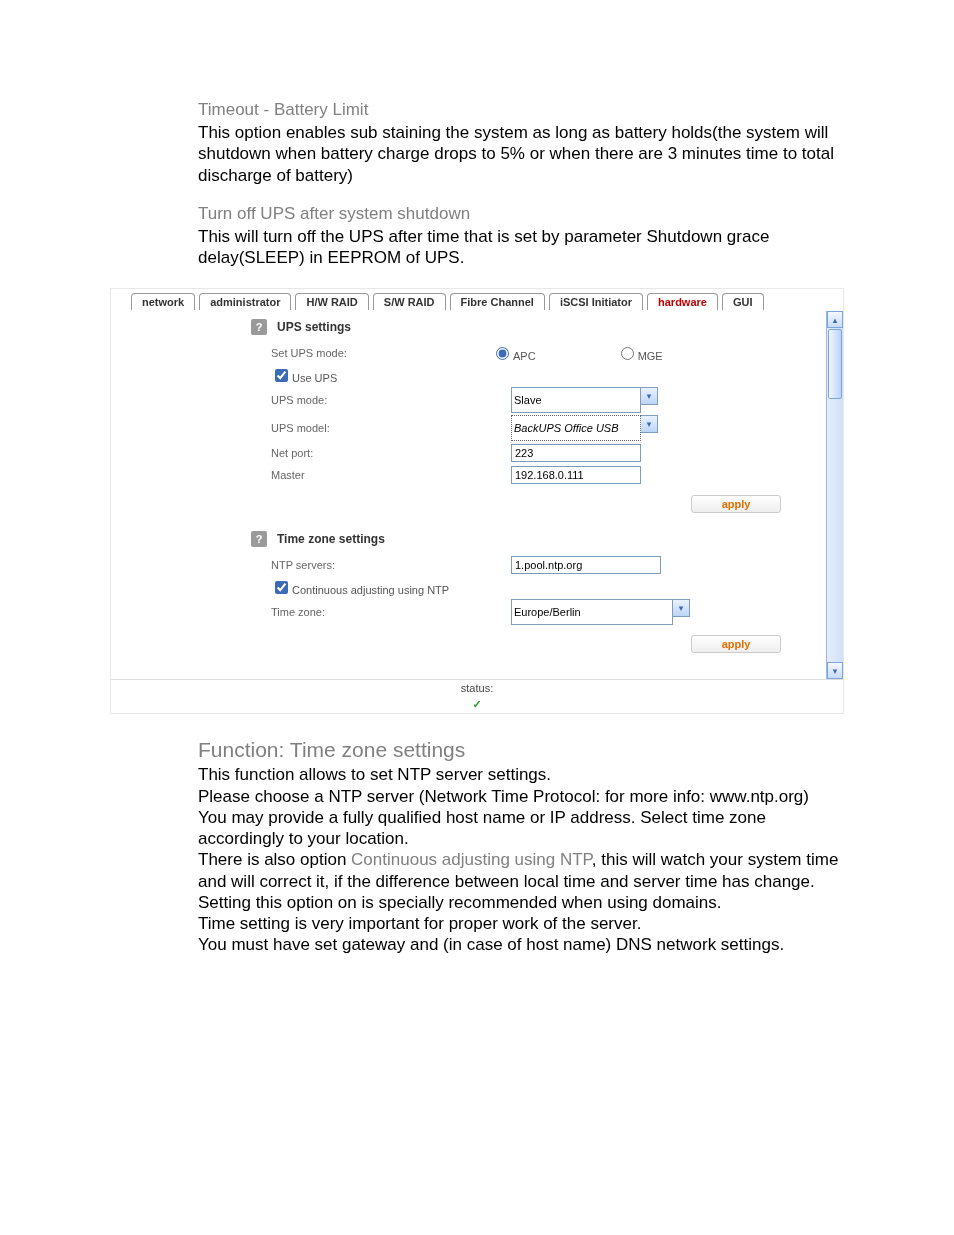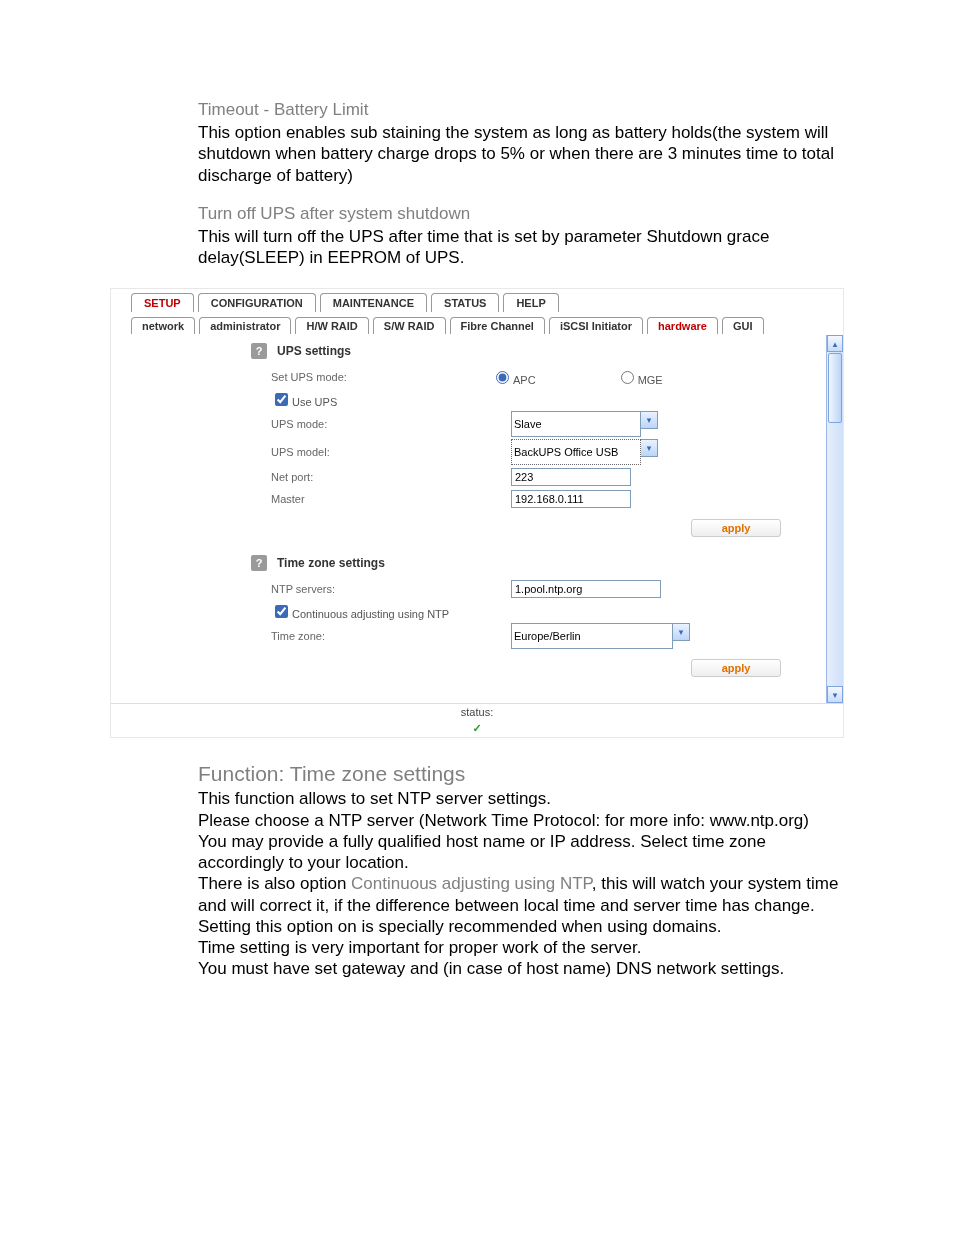--- a/index.html
+++ b/index.html
@@ -136,21 +136,21 @@
   input[type=checkbox],input[type=radio]{
     accent-color:#3b6ab8;
     margin-right:4px;
   }
   .txt{
     border:1px solid #7f9db9;
     height:18px;
     padding:0 3px;
     font-size:11px;
     font-family:inherit;
-    width:120px;
+    width:130px;
     background:#fff;
   }
   .sel-wrap{
     display:flex;
   }
   .sel{
     border:1px solid #7f9db9;
     height:18px;
     font-size:11px;
     width:130px;
@@ -160,21 +160,21 @@
   .sel-btn{
     width:17px;height:18px;
     border:1px solid #7f9db9;
     border-left:none;
     background:linear-gradient(#eaf2ff,#bcd5f8);
     display:flex;align-items:center;justify-content:center;
     color:#3b6ab8;
     font-size:9px;
   }
   .sel.wide{width:162px;}
-  .dotted{border:1px dotted #666;}
+  .dotted{border:1px dotted #666;font-style:italic;}
   .apply{
     display:block;
     margin:10px 0 0 auto;
     width:90px;
     text-align:center;
     color:#e07000;
     font-weight:bold;
     font-size:11px;
     border:1px solid #ccc;
     background:linear-gradient(#fff,#eee);
@@ -197,27 +197,20 @@
 
 <div class="page">
 
   <p class="sec-head">Timeout - Battery Limit</p>
   <p class="sec-body">This option enables sub staining the system as long as battery holds(the system will shutdown when battery charge drops to 5% or when there are 3 minutes time to total discharge of battery)</p>
 
   <p class="sec-head">Turn off UPS after system shutdown</p>
   <p class="sec-body">This will turn off the UPS after time that is set by parameter Shutdown grace delay(SLEEP) in EEPROM of UPS.</p>
 
   <div class="app">
-    <div class="tabrow">
-      <div class="tab active">SETUP</div>
-      <div class="tab">CONFIGURATION</div>
-      <div class="tab">MAINTENANCE</div>
-      <div class="tab">STATUS</div>
-      <div class="tab">HELP</div>
-    </div>
     <div class="tabrow sub">
       <div class="subtab">network</div>
       <div class="subtab">administrator</div>
       <div class="subtab">H/W RAID</div>
       <div class="subtab">S/W RAID</div>
       <div class="subtab">Fibre Channel</div>
       <div class="subtab">iSCSI Initiator</div>
       <div class="subtab active">hardware</div>
       <div class="subtab">GUI</div>
     </div>

